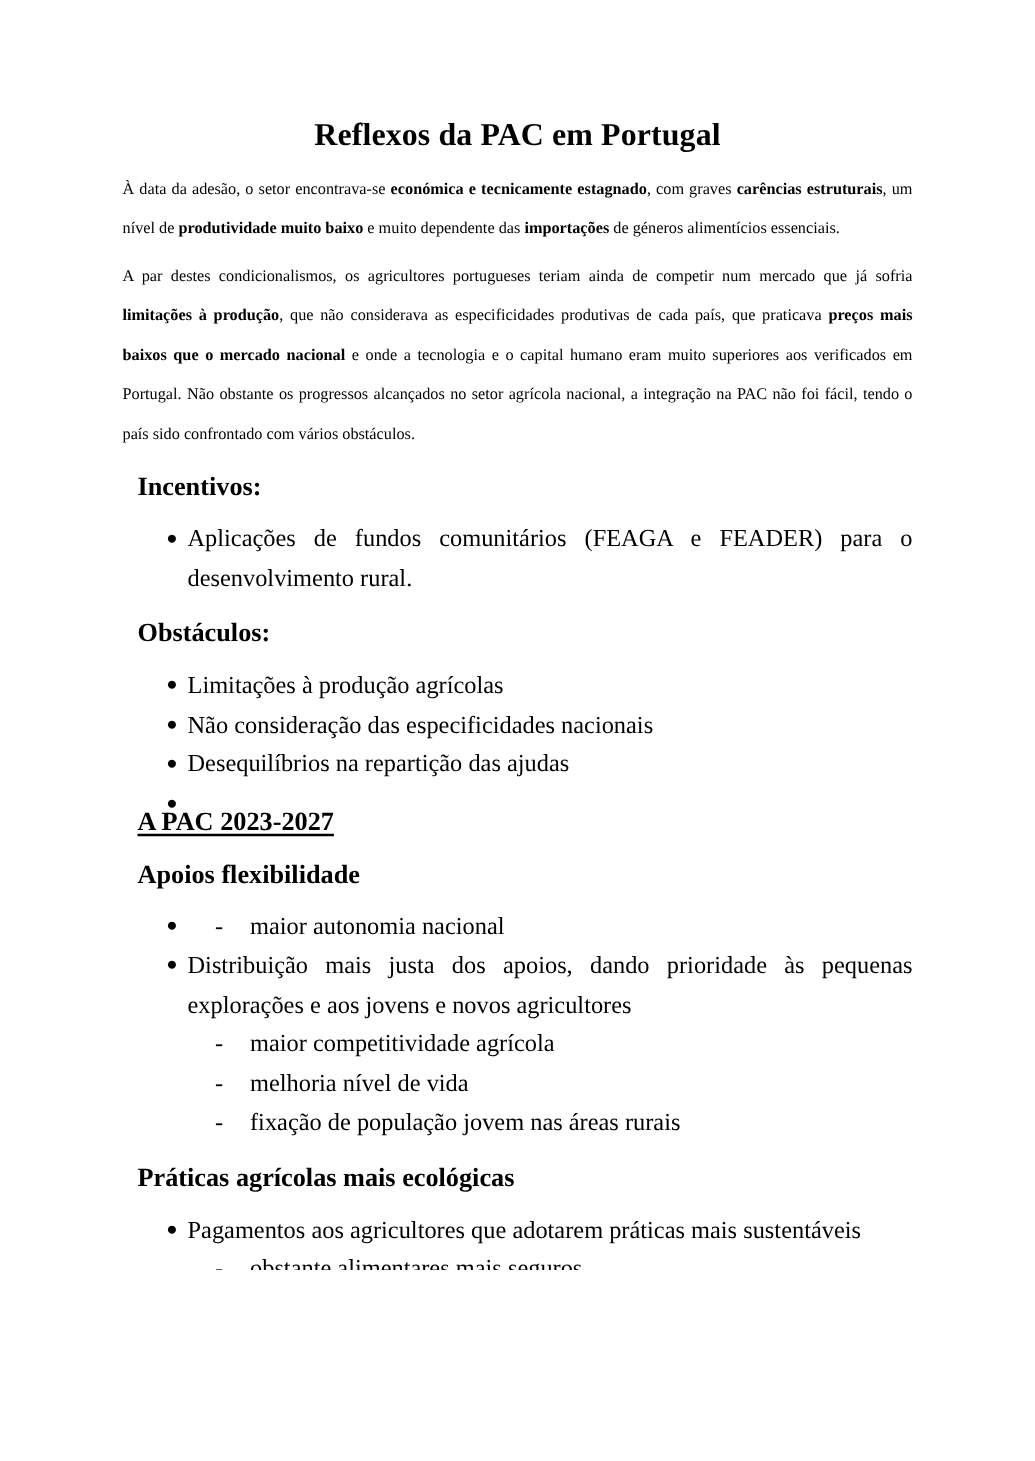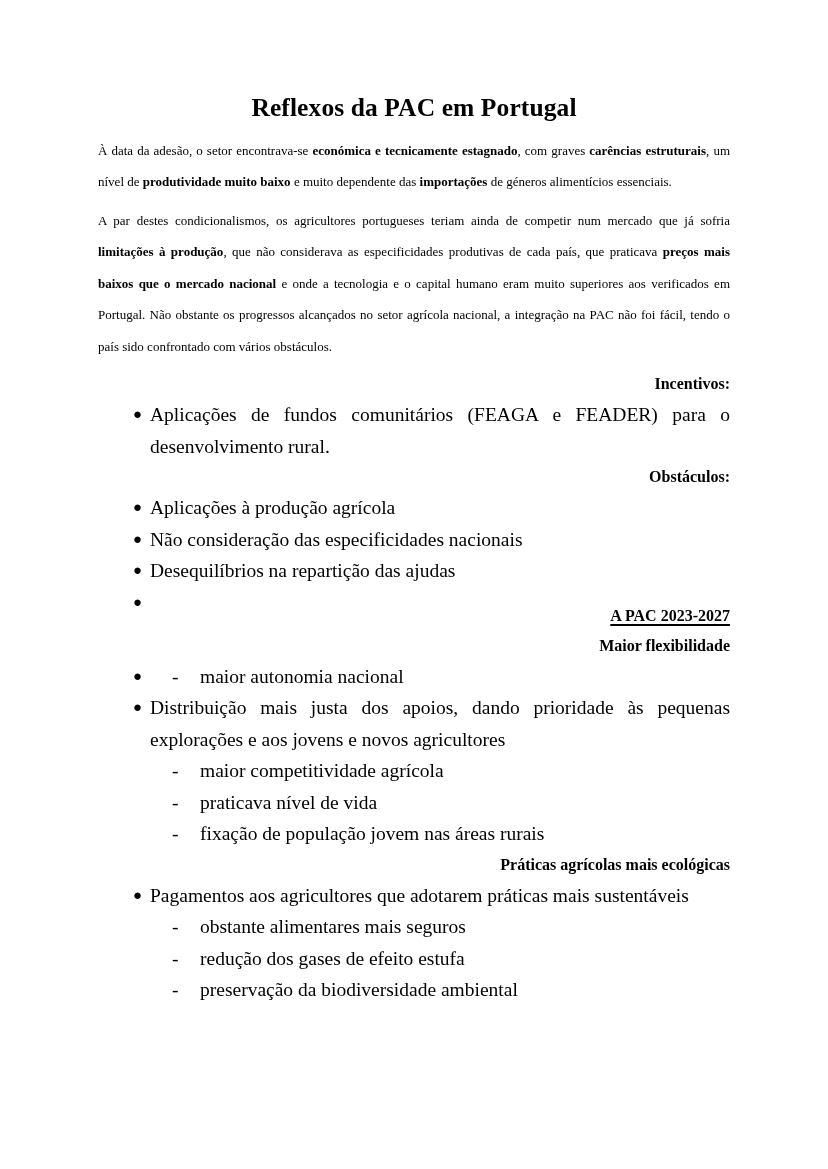--- a/index.html
+++ b/index.html
@@ -39,25 +39,25 @@
     line-height: 31.5px;
     text-align: justify;
     text-justify: inter-word;
     margin: 4px 0 7px 0;
     hyphens: none;
   }
   .para b { font-weight: bold; }
 
   
   .head {
-    font-size: 16px;
+    font-size: 21px;
     font-weight: bold;
     line-height: 30px;
-    margin: 0;
-    text-align: right;
+    margin: 12px;
+    text-align: left;
   }
   .head.underline {
     text-decoration: underline;
     text-underline-offset: 2.5px;
     text-decoration-thickness: 1.6px;
   }
   .head.spaced-top { margin-top: 14px; }
 
   
   ul.bullets {
@@ -123,41 +123,41 @@
         <span>Aplicações de fundos comunitários (FEAGA e FEADER) para o desenvolvimento rural.</span>
       </li>
     </ul>
   </div>
 
   <div class="block">
     <p class="head">Obstáculos:</p>
     <ul class="bullets">
       <li class="bullet">
         <span class="bullet-dot">●</span>
-        <span>Aplicações à produção agrícola</span>
+        <span>Limitações à produção agrícolas</span>
       </li>
       <li class="bullet">
         <span class="bullet-dot">●</span>
         <span>Não consideração das especificidades nacionais</span>
       </li>
       <li class="bullet">
         <span class="bullet-dot">●</span>
         <span>Desequilíbrios na repartição das ajudas</span>
       </li>
       <li class="bullet">
         <span class="bullet-dot">●</span>
       </li>
     </ul>
   </div>
 
   <div class="block">
     <p class="head underline spaced-top">A PAC 2023-2027</p>
 
     <div class="block">
-      <p class="head">Maior flexibilidade</p>
+      <p class="head">Apoios flexibilidade</p>
       <ul class="bullets">
         <li class="bullet">
           <span class="bullet-dot">●</span>
         </li>
         <li class="dash">
           <span class="dash-mark">-</span>
           <span>maior autonomia nacional</span>
         </li>
       </ul>
     </div>
@@ -167,21 +167,21 @@
         <li class="bullet justify">
           <span class="bullet-dot">●</span>
           <span>Distribuição mais justa dos apoios, dando prioridade às pequenas explorações e aos jovens e novos agricultores</span>
         </li>
         <li class="dash">
           <span class="dash-mark">-</span>
           <span>maior competitividade agrícola</span>
         </li>
         <li class="dash">
           <span class="dash-mark">-</span>
-          <span>praticava nível de vida</span>
+          <span>melhoria nível de vida</span>
         </li>
         <li class="dash">
           <span class="dash-mark">-</span>
           <span>fixação de população jovem nas áreas rurais</span>
         </li>
       </ul>
     </div>
 
     <div class="block">
       <p class="head">Práticas agrícolas mais ecológicas</p>

